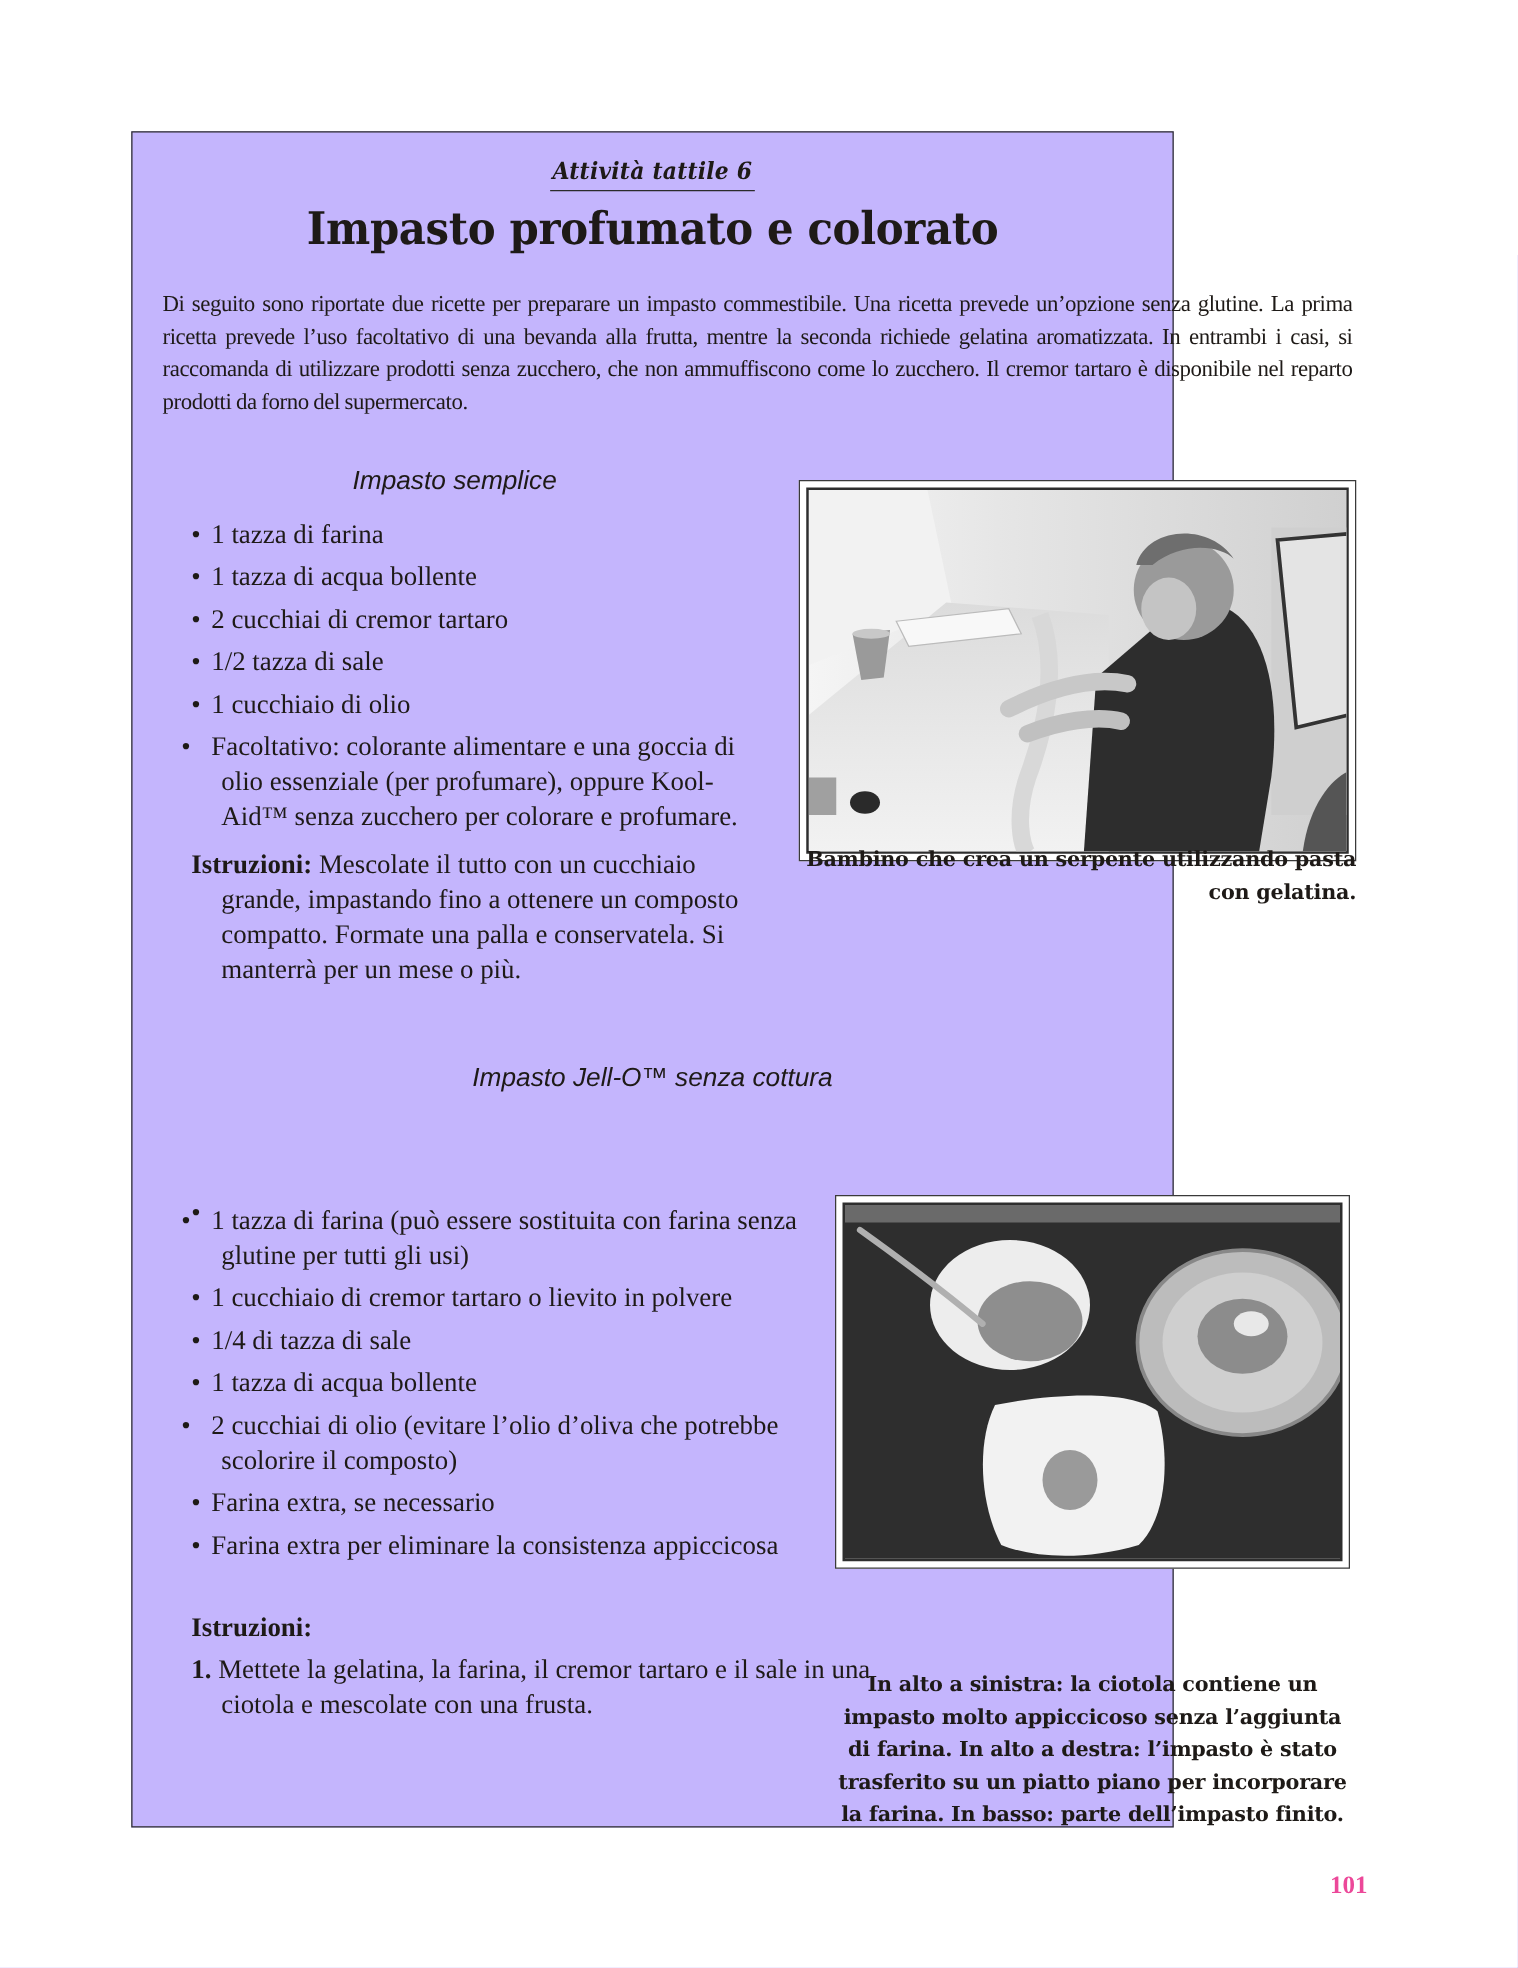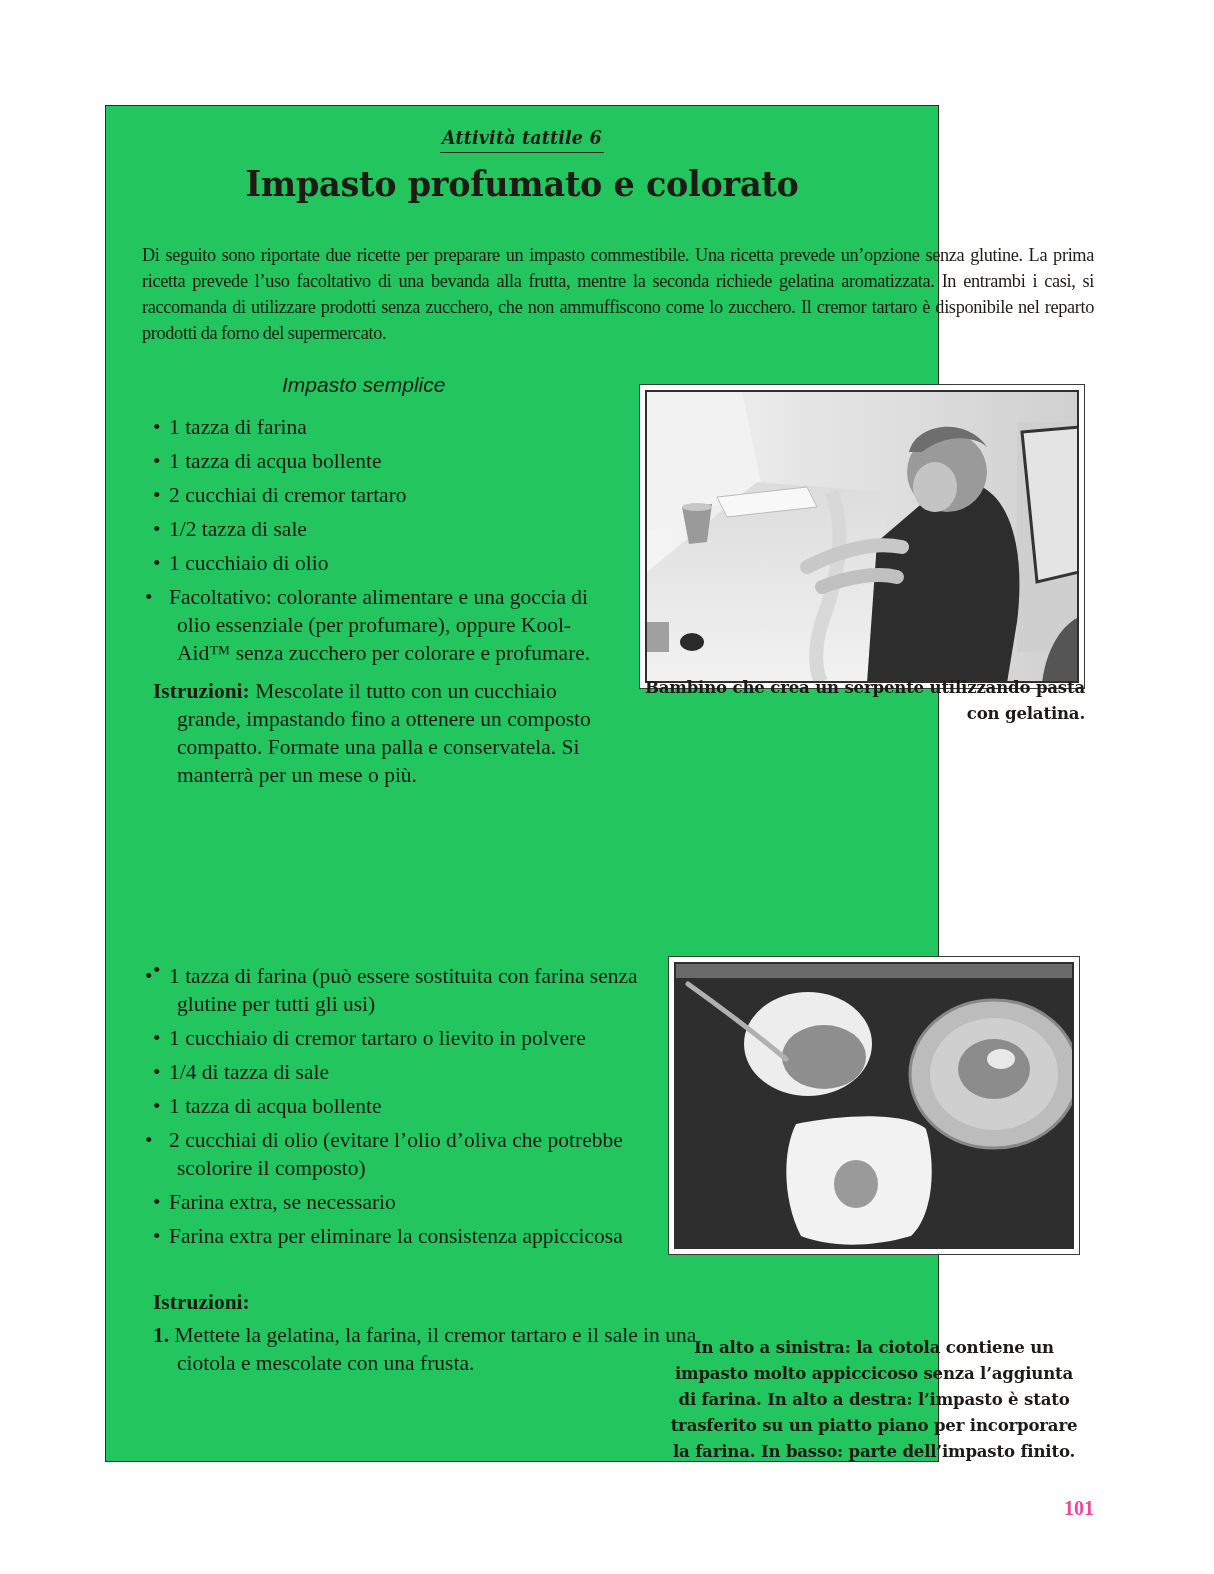--- a/index.html
+++ b/index.html
@@ -14,21 +14,21 @@
       overflow: hidden;
       font-family: "Liberation Serif", "DejaVu Serif", serif;
       color: #1e1a17;
     }
     .box {
       position: absolute;
       left: 105px;
       top: 105px;
       width: 834px;
       height: 1357px;
-      background: #22c55e;
+      background: #c4b5fd;
       border: 1.5px solid #2b2b2b;
       box-sizing: border-box;
     }
 
     .kicker {
       position: absolute;
       left: 0; right: 0;
       top: 20px;
       text-align: center;
     }
@@ -58,21 +58,21 @@
     .intro {
       position: absolute;
       left: 24px;
       width: 952px;
       top: 124px;
       font-size: 18.3px;
       line-height: 26px;
       text-align: justify;
       letter-spacing: -0.35px;
       word-spacing: -0.5px;
-      margin: 12px;
+      margin: 0;
     }
 
     .subhead {
       position: absolute;
       font-family: "Liberation Sans", sans-serif;
       font-style: italic;
       font-size: 21px;
       color: #1e1a17;
     }
 
@@ -199,20 +199,21 @@
         <path d="M262,60 C270,30 320,25 340,55 C330,45 300,40 275,60 Z" fill="#6e6e6e"></path>
         <ellipse cx="288" cy="95" rx="22" ry="25" fill="#c4c4c4"></ellipse>
         <path d="M160,175 C200,155 230,150 255,155" stroke="#c8c8c8" stroke-width="14" fill="none" stroke-linecap="round"></path>
         <path d="M175,195 C200,185 230,180 250,185" stroke="#c0c0c0" stroke-width="14" fill="none" stroke-linecap="round"></path>
         <path d="M395,291 C400,250 420,230 432,225 L432,291 Z" fill="#555"></path>
       </svg>
     </div>
   </div>
   <div class="caption" style="left:533px; top:568px; width:446px;text-align:right;">Bambino che crea un serpente utilizzando pasta con gelatina.</div>
 
+  <div class="subhead" style="left:0; right:0; top:745px; text-align:center;">Impasto Jell-O™ senza cottura</div>
 
   <ul class="ing" style="left:47px; top:850px; width:520px;">
     <li><span class="bullet">•</span></li>
     <li style="padding-left:24px; text-indent:-8px;"><span class="bullet">•</span><span>1 tazza di farina (può essere sostituita con farina senza glutine per tutti gli usi)</span></li>
     <li><span class="bullet">•</span><span>1 cucchiaio di cremor tartaro o lievito in polvere</span></li>
     <li><span class="bullet">•</span><span>1/4 di tazza di sale</span></li>
     <li><span class="bullet">•</span><span>1 tazza di acqua bollente</span></li>
     <li style="padding-left:24px; text-indent:-8px;"><span class="bullet">•</span><span>2 cucchiai di olio (evitare l’olio d’oliva che potrebbe scolorire il composto)</span></li>
     <li><span class="bullet">•</span><span>Farina extra, se necessario</span></li>
     <li style="white-space:nowrap;"><span class="bullet">•</span><span>Farina extra per eliminare la consistenza appiccicosa</span></li>

